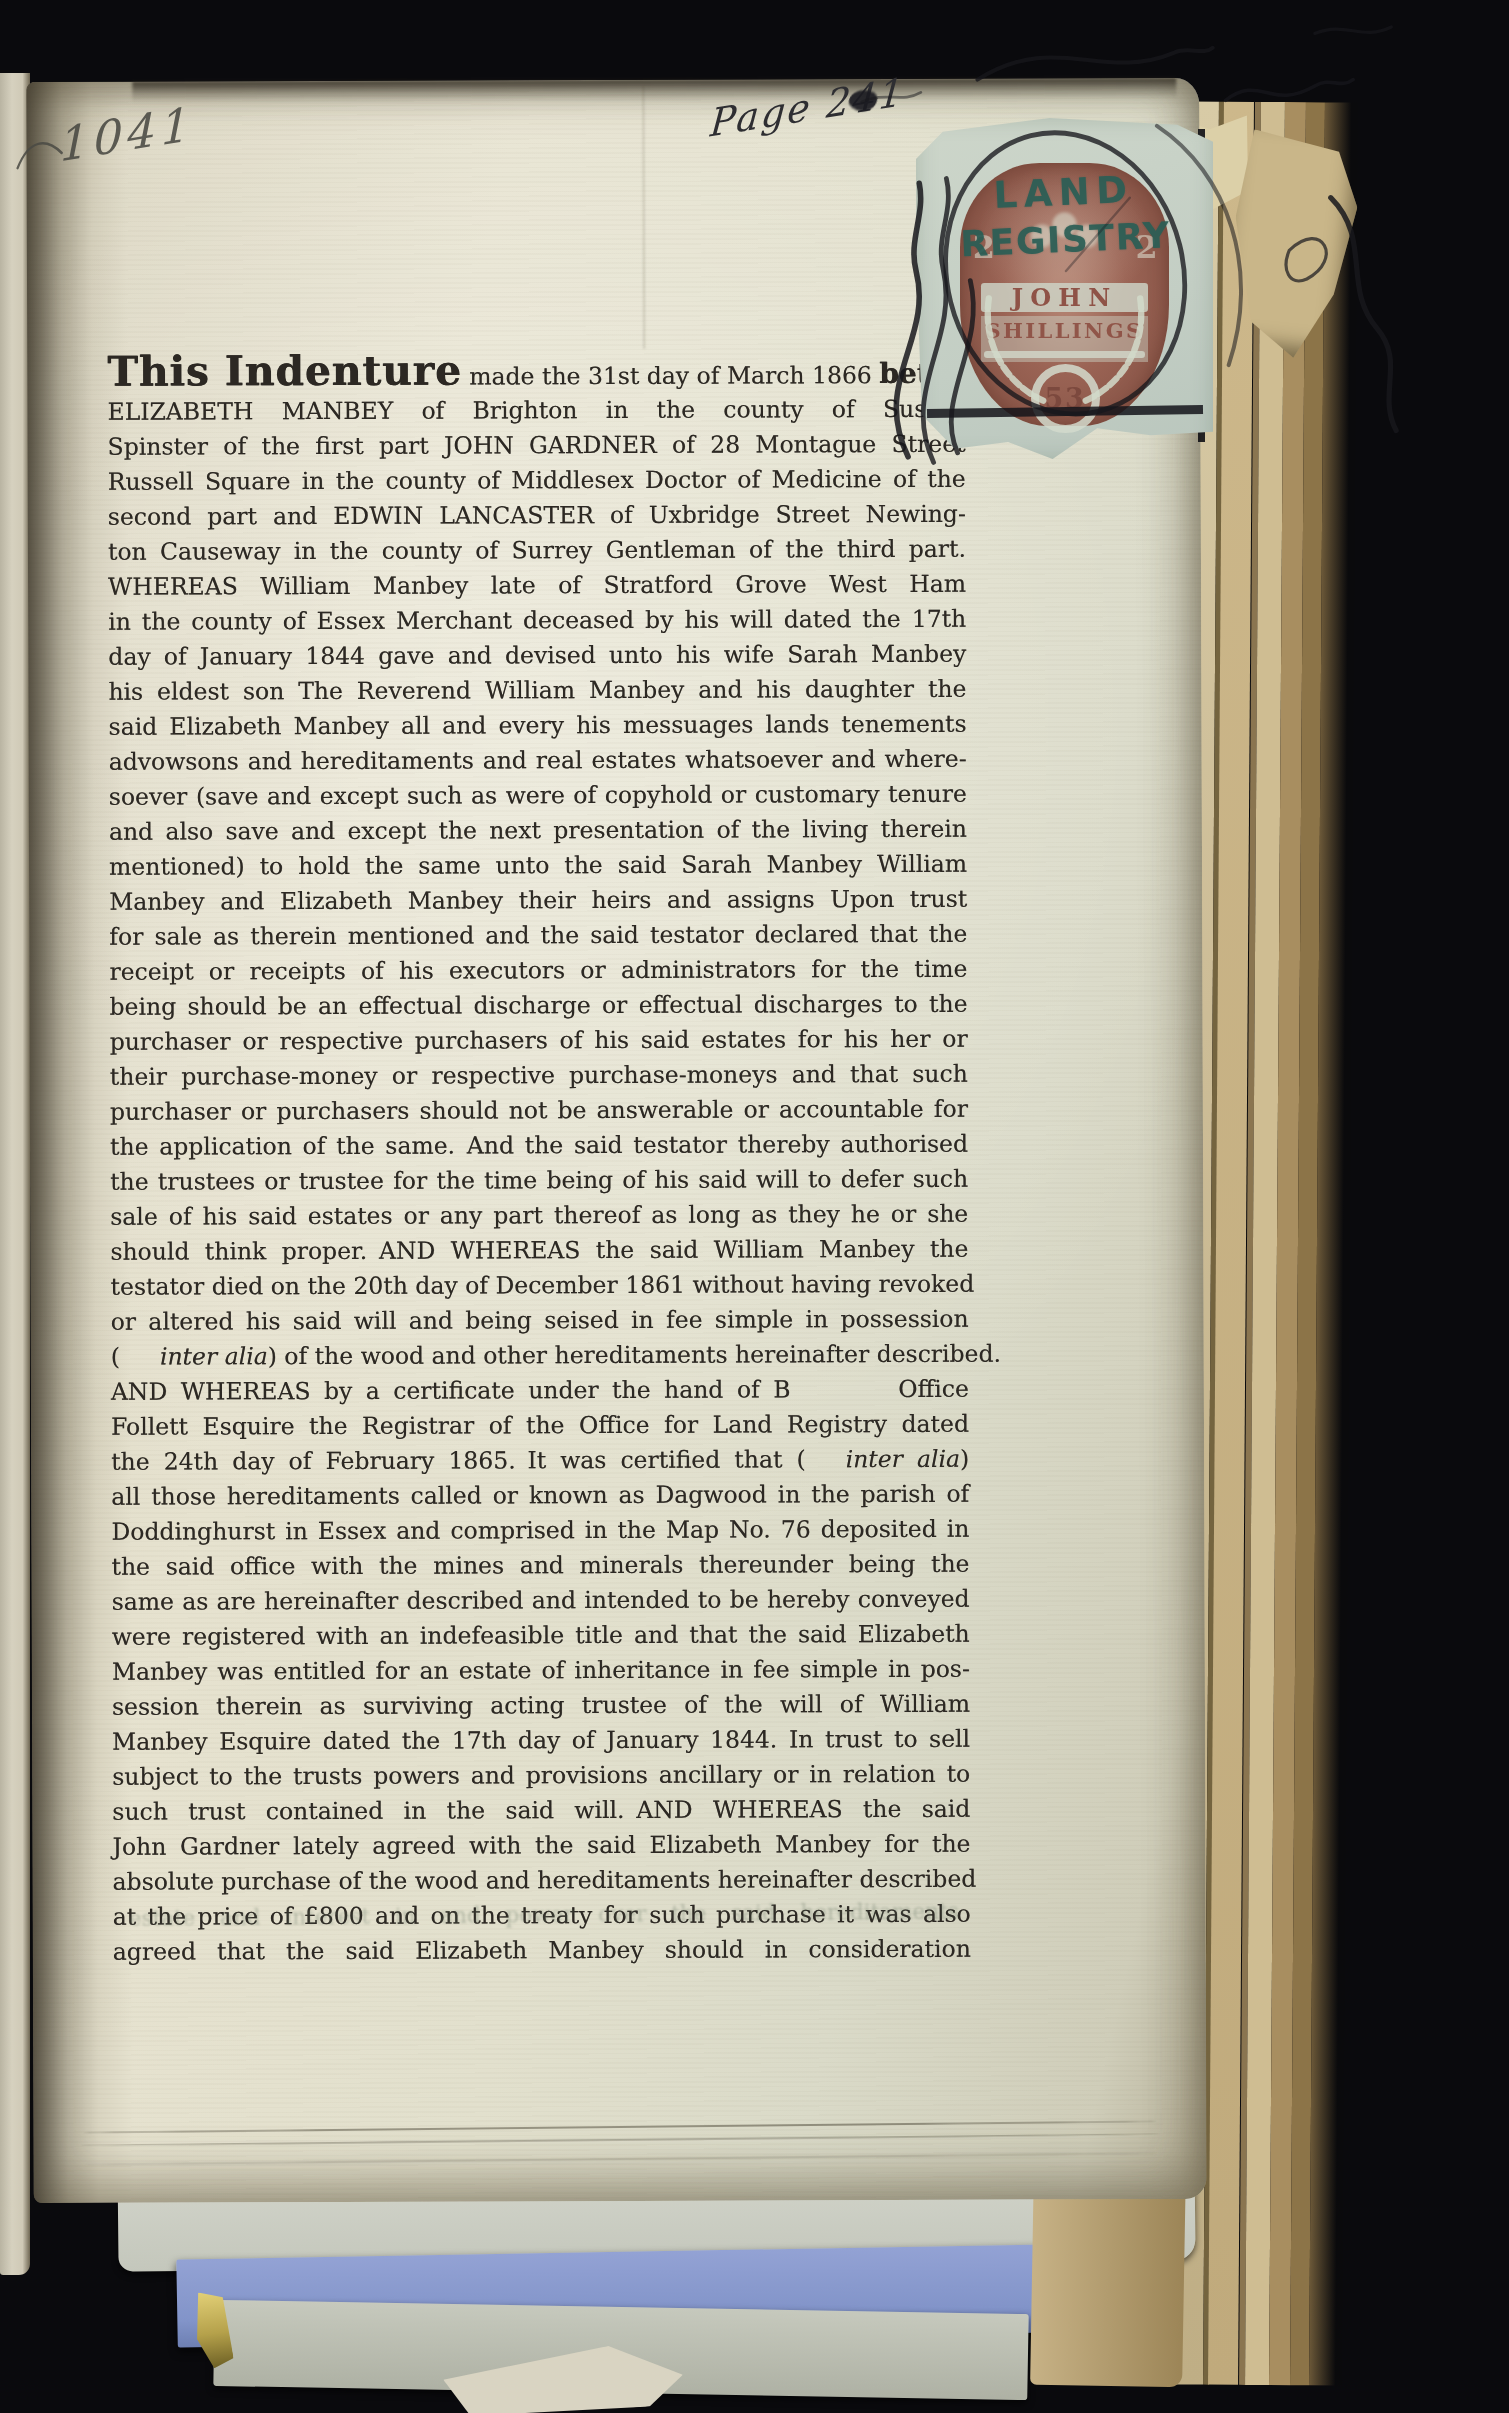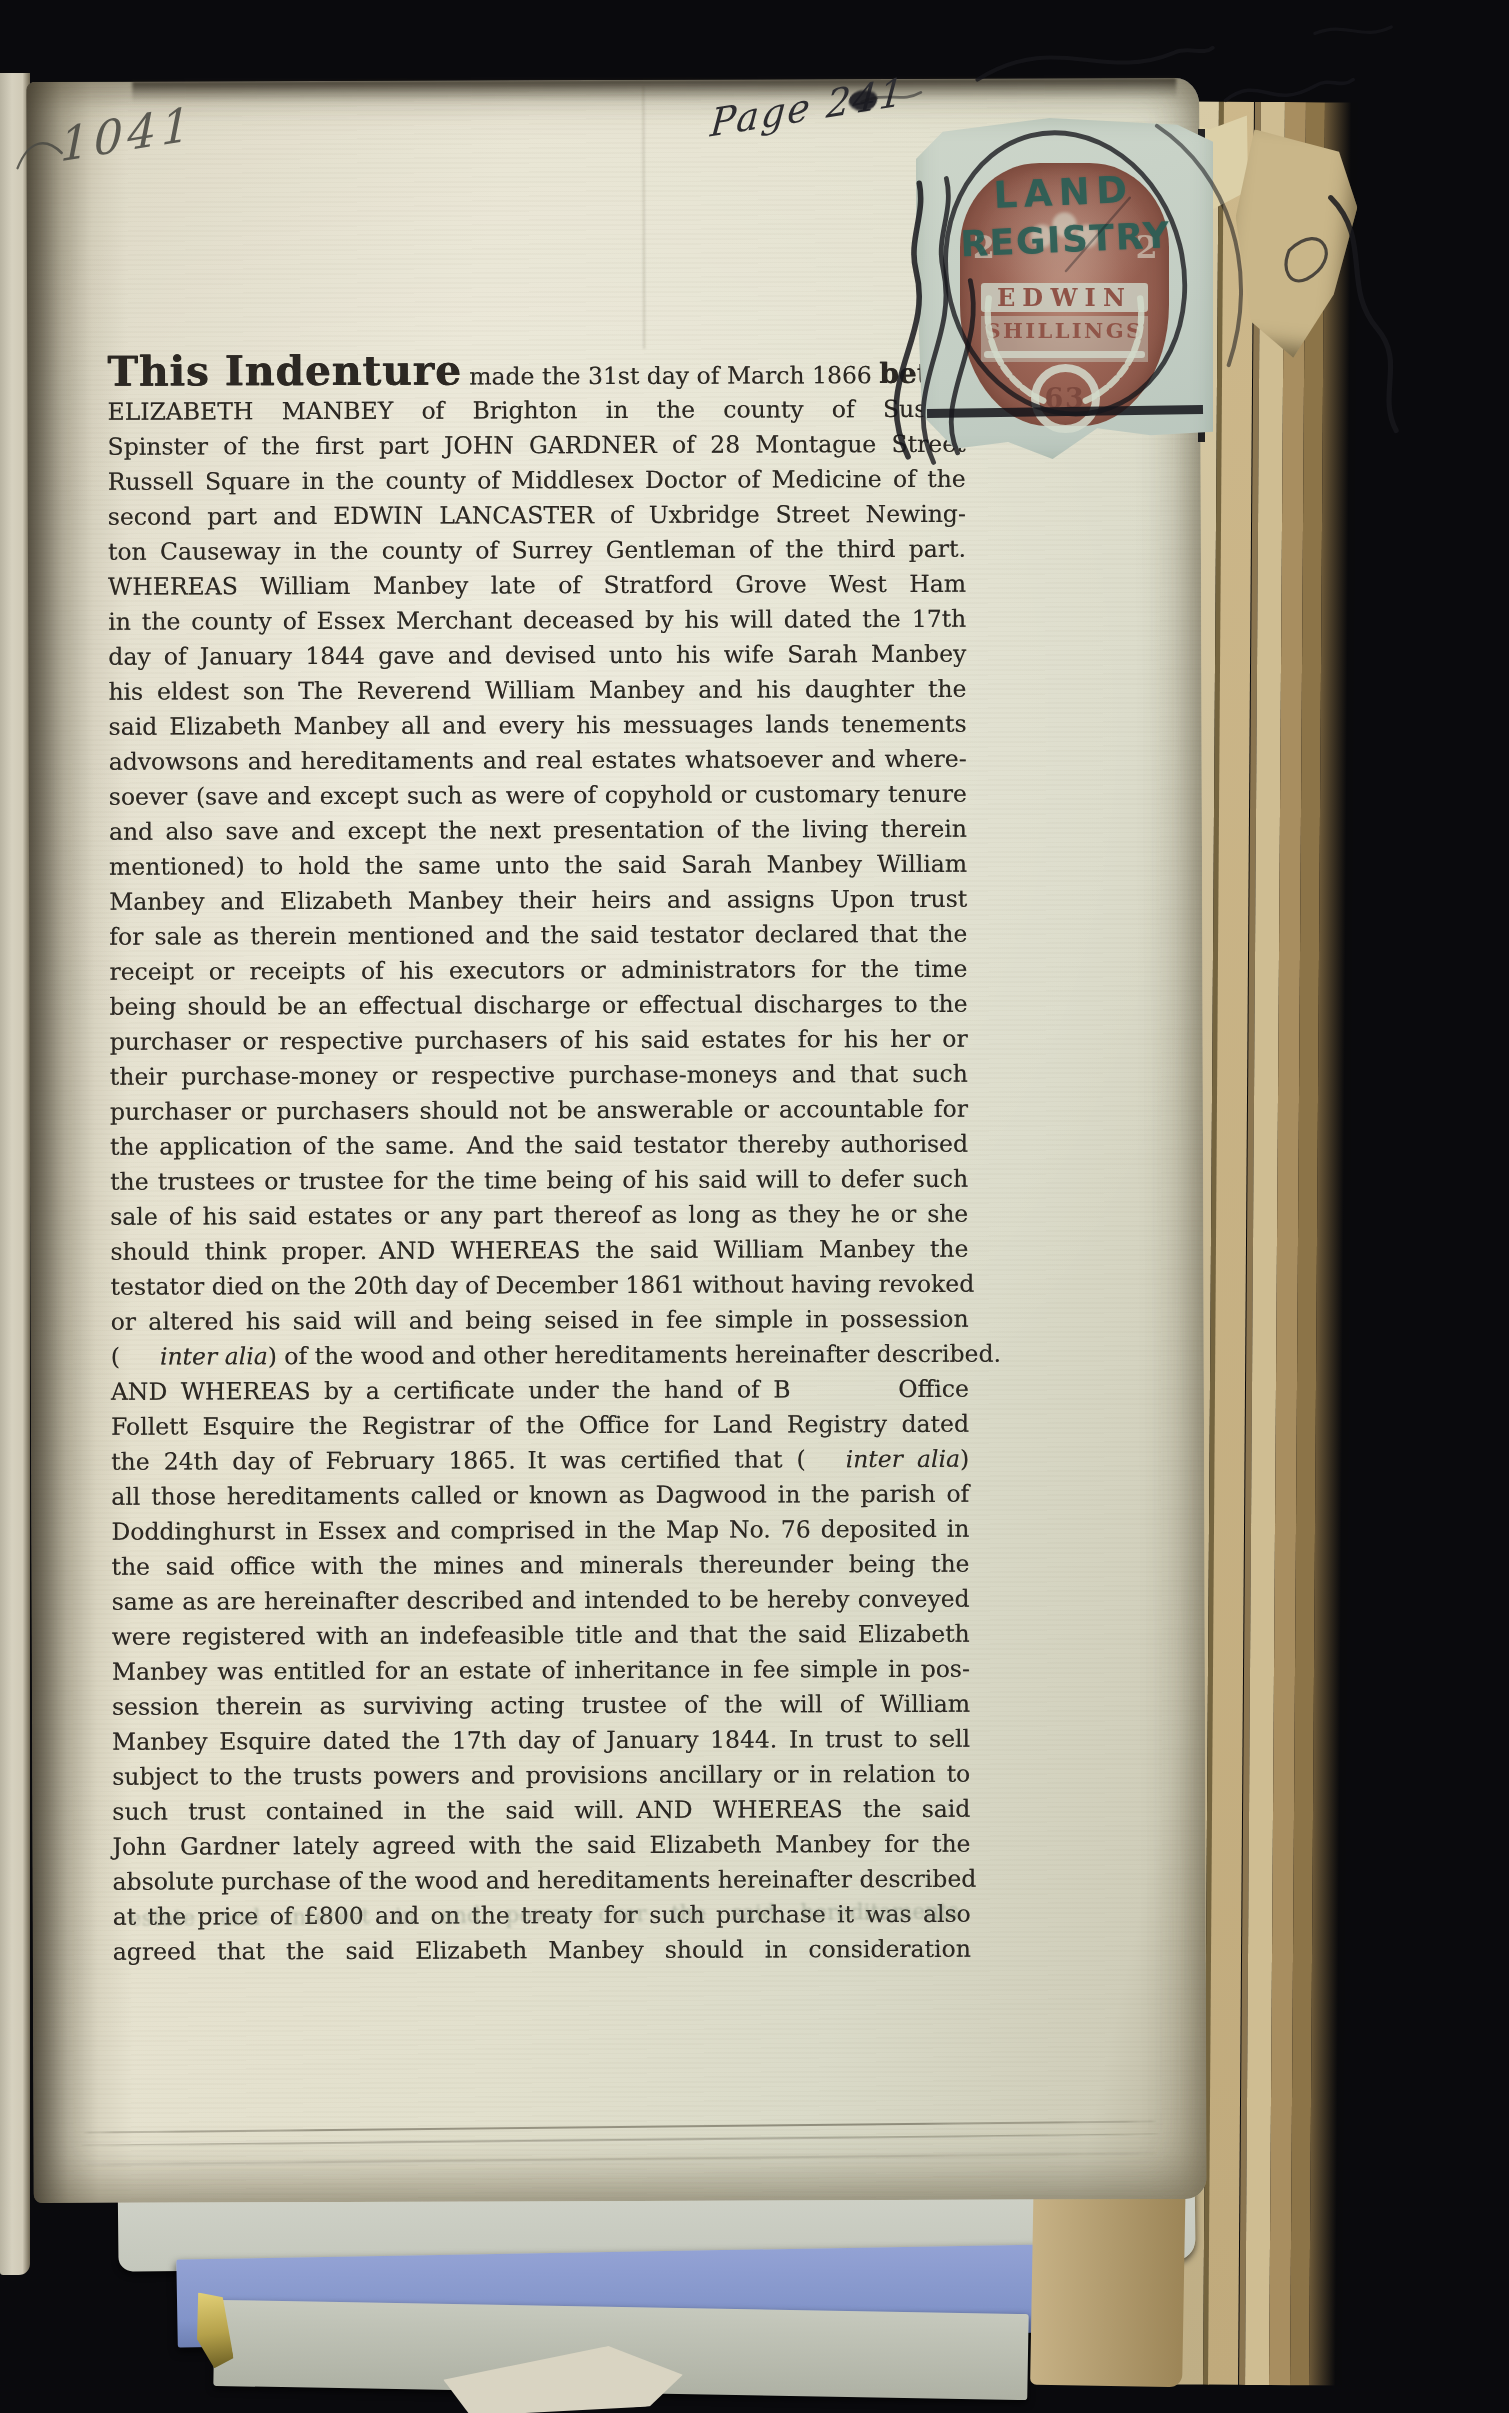--- a/index.html
+++ b/index.html
@@ -220,24 +220,24 @@
     <div class="bleed">estate and interest in and power over the said hereditaments</div>
   </div>
 
   <div class="corner-v"></div>
 
   <div class="stamp-paper">
     <div class="stamp-red">
       <div class="crown"></div>
       <span class="num2 l">2</span>
       <span class="num2 r">2</span>
-      <div class="band five">EDWIN</div>
+      <div class="band five">JOHN</div>
       <div class="band shill">SHILLINGS</div>
       <div class="rule-light"></div>
-      <div class="circle63">63</div>
+      <div class="circle63">53</div>
       <svg class="wreath" width="209" height="263" viewBox="0 0 262 330">
         <path d="M 36 170 C 28 230 58 278 108 300" stroke="rgba(210,218,202,.85)" stroke-width="8" fill="none" stroke-dasharray="12 6" stroke-linecap="round"></path>
         <path d="M 226 170 C 234 230 204 278 154 300" stroke="rgba(210,218,202,.85)" stroke-width="8" fill="none" stroke-dasharray="12 6" stroke-linecap="round"></path>
       </svg>
     </div>
     <div class="corner-h"></div>
     <div class="overprint">
       <div class="l1">LAND</div>
       <div class="l2">REGISTRY</div>
     </div>

